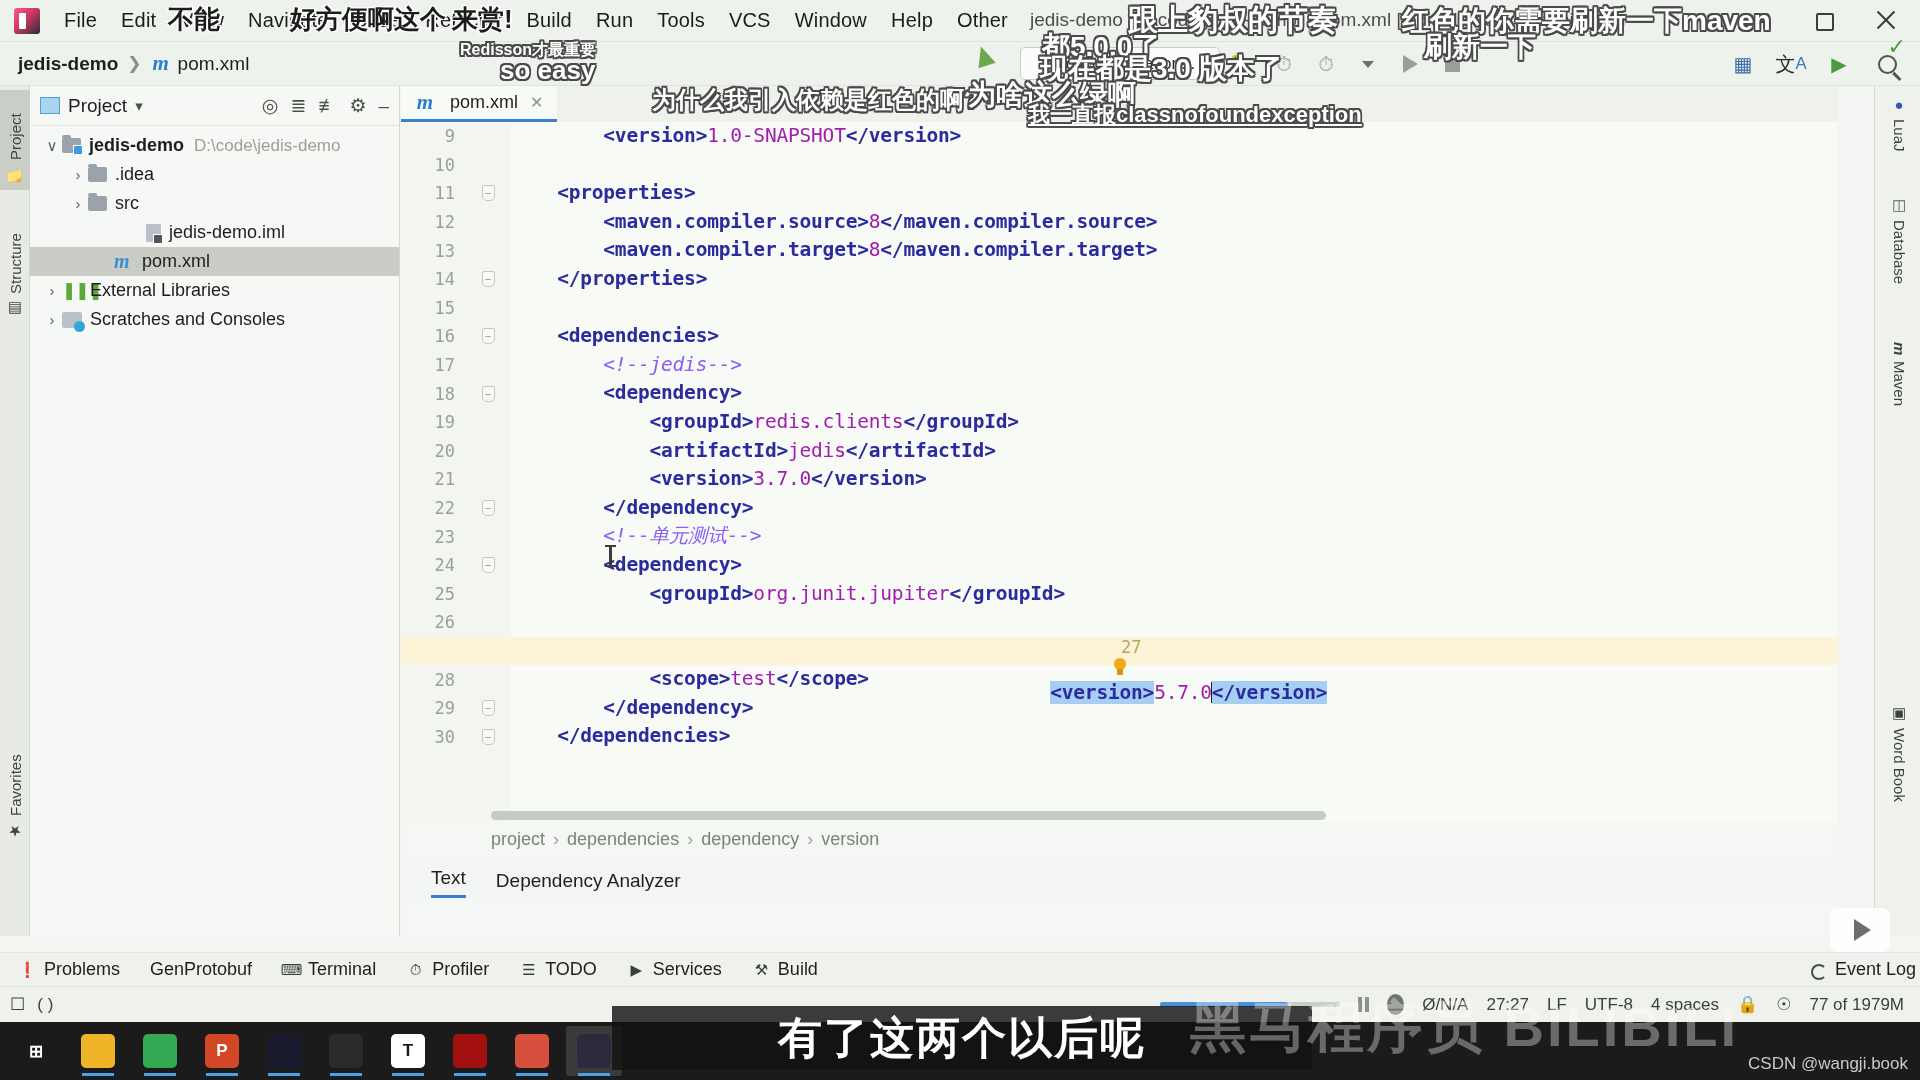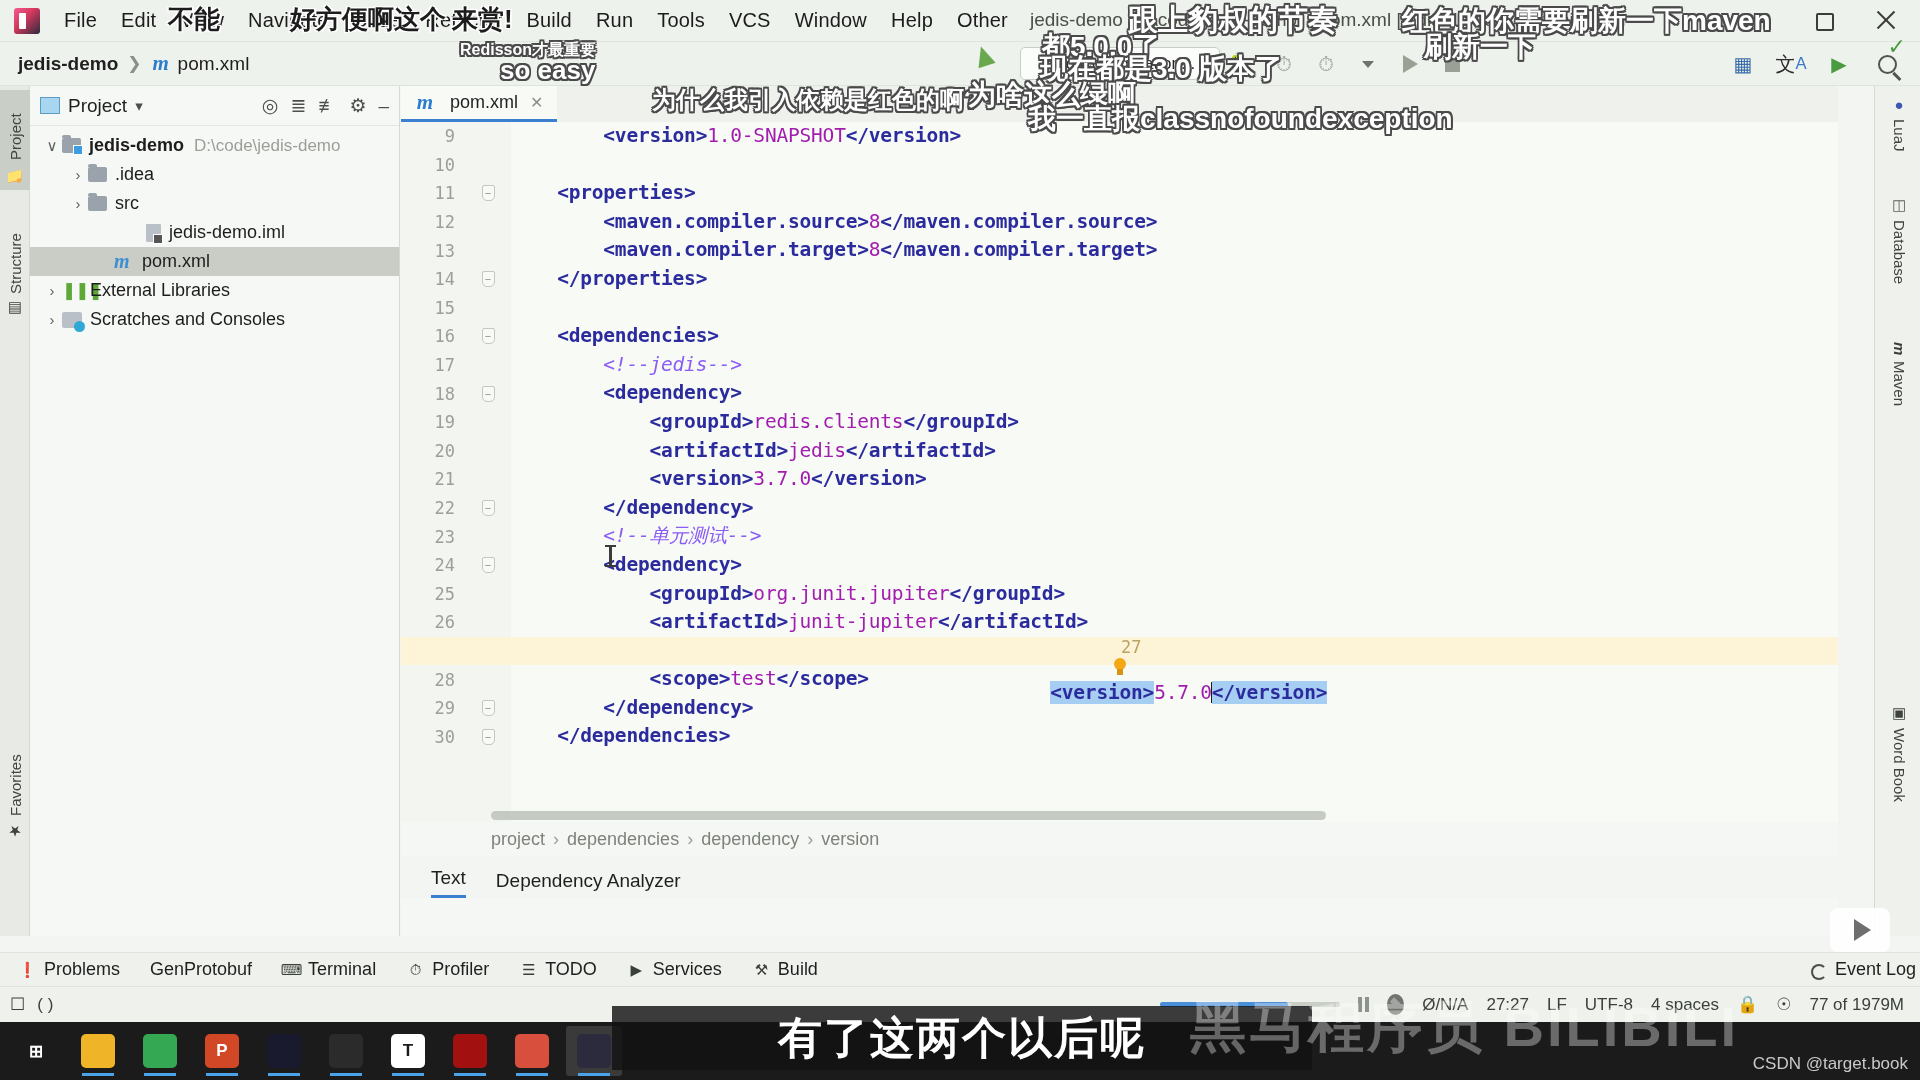--- a/index.html
+++ b/index.html
@@ -553,21 +553,20 @@
               <span class="ctext"><span class="txt">        </span><span class="tag">&lt;dependency&gt;</span></span>
             </div>
             <div class="cline">
               <span class="lnum">25</span>
               <span class="fold"></span>
               <span class="ctext"><span class="txt">            </span><span class="tag">&lt;groupId&gt;</span><span class="txt">org.junit.jupiter</span><span class="tag">&lt;/groupId&gt;</span></span>
             </div>
             <div class="cline">
               <span class="lnum">26</span>
               <span class="fold"></span>
-              <span class="ctext"><span class="txt">            </span><span class="tag">&lt;artifactId&gt;</span><span class="txt">junit-jupiter</span><span class="tag">&lt;/artifactId&gt;</span></span>
             </div>
             <div class="cline hl">
               <span class="lnum hl">27</span>
               <span class="fold">
                 <span class="bulb"></span>
               </span>
               <span class="ctext"><span class="txt">            </span><span class="tag sel-blue">&lt;version&gt;</span><span class="txt">5.7.0</span><span class="caret-bar"></span><span class="tag sel-blue">&lt;/version&gt;</span></span>
             </div>
             <div class="cline">
               <span class="lnum">28</span>
@@ -729,23 +728,23 @@
       <div class="dm dark" style="left: 452px; top: 2px; font-size: 26px;">来赏!</div>
       <div class="dm" style="left: 1128px; top: 0px; font-size: 30px;">跟上豹叔的节奏</div>
       <div class="dm" style="left: 1402px; top: 2px; font-size: 28px;">红色的你需要刷新一下maven</div>
       <div class="dm" style="left: 460px; top: 40px; font-size: 16px;">Redisson才最重要</div>
       <div class="dm" style="left: 1042px; top: 28px; font-size: 28px;">都5.0.0了</div>
       <div class="dm" style="left: 500px; top: 55px; font-size: 26px;">so easy</div>
       <div class="dm" style="left: 652px; top: 48px; font-size: 24px; margin-top: 36px;">为什么我引入依赖是红色的啊?</div>
       <div class="dm" style="left: 1424px; top: 28px; font-size: 28px; text-align: right;">刷新一下</div>
       <div class="dm" style="left: 1040px; top: 50px; font-size: 28px;">现在都是3.0 版本了</div>
       <div class="dm" style="left: 968px; top: 76px; font-size: 28px;">为啥这么绿啊</div>
-      <div class="dm" style="left: 1028px; top: 100px; font-size: 28px;">我一直报classnofoundexception</div>
+      <div class="dm" style="left: 1028px; top: 100px; font-size: 22px; text-decoration: underline;">我一直报classnofoundexception</div>
     </div>
 
 <div class="subtitle-bar">
   <span>有了这两个以后呢</span>
 </div>
 <div class="big-wm">黑马程序员 BILIBILI</div>
-<div class="watermark">CSDN @target.book</div>
+<div class="watermark">CSDN @wangji.book</div>
 <div class="play-btn-ovl"></div>
 
 </div>
 
 </body></html>

